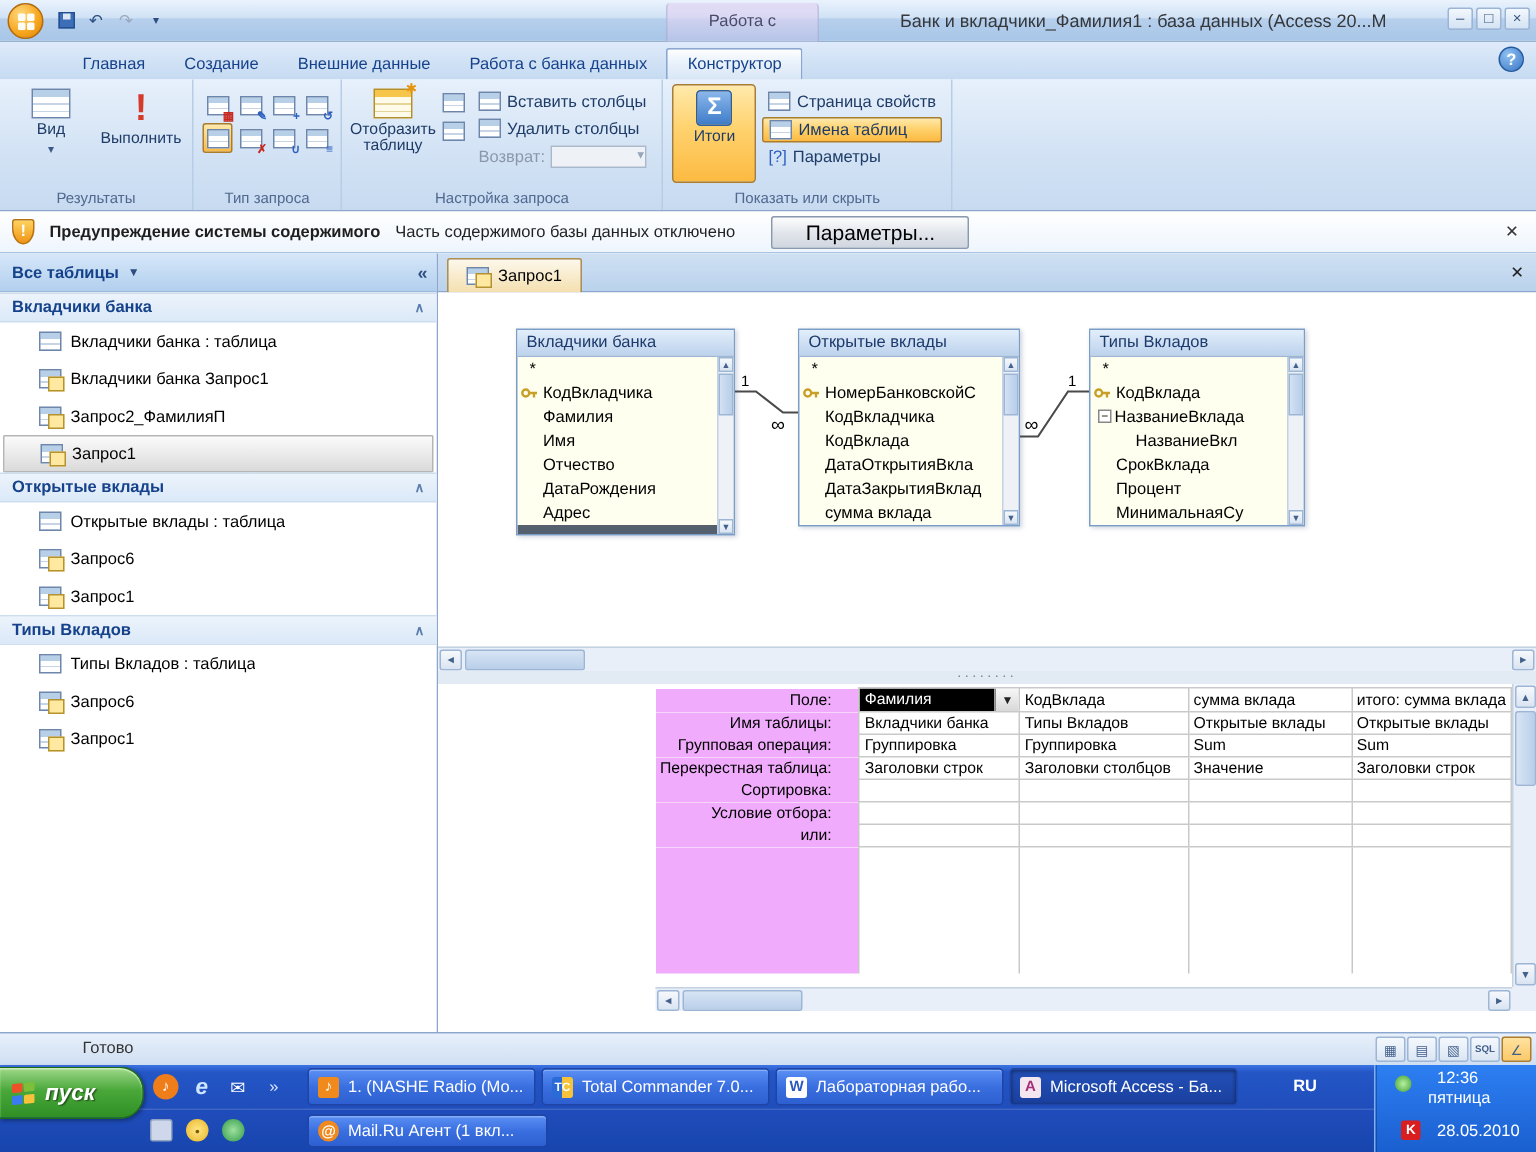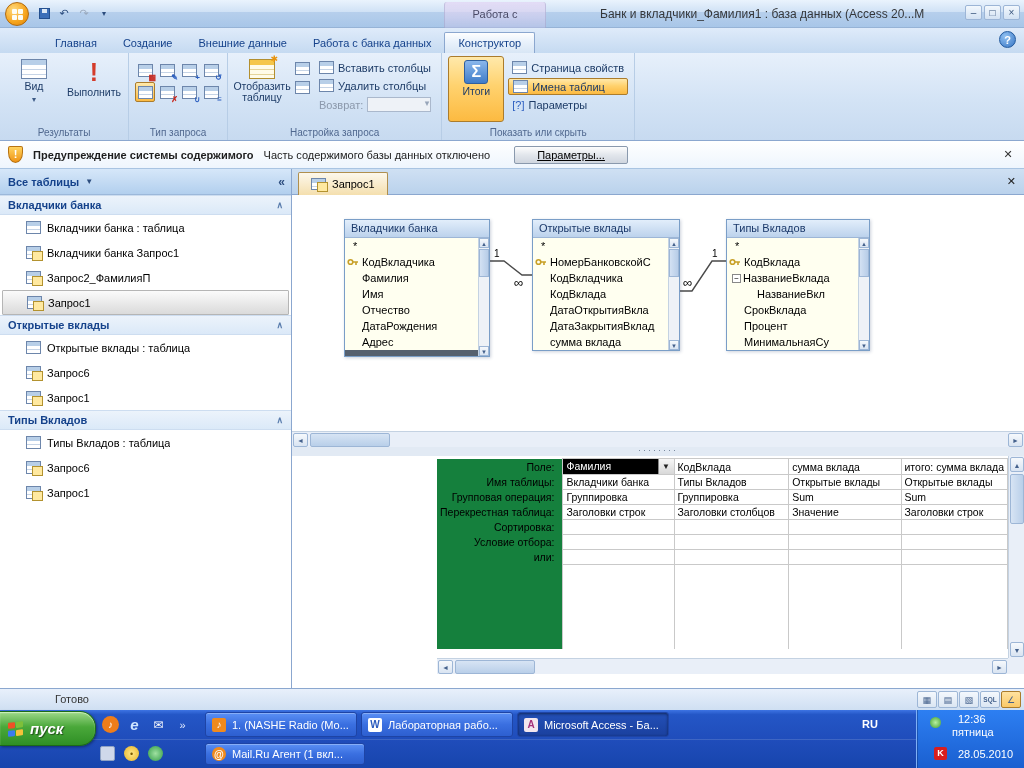--- a/index.html
+++ b/index.html
@@ -76,21 +76,21 @@
 
   
   .msgbar { position:absolute; left:0; top:141px; width:1024px; height:28px;
     background:linear-gradient(#ffffff,#eef5fd); border-bottom:1px solid #a9c4e2;
     display:flex; align-items:center; gap:10px; padding:0 8px; }
   .shield { width:15px; height:17px; background:linear-gradient(#ffd35e,#ef9416); border:1px solid #b87311;
     border-radius:2px 2px 50% 50% / 2px 2px 62% 62%; color:#fff; font-weight:bold; font-size:11px; text-align:center; line-height:15px; }
   .msg-title { font-weight:bold; color:#1e1e1e; }
   .msg-text { color:#222; }
   .msg-btn { margin-left:14px; padding:2px 22px; background:linear-gradient(#fdfdfd,#e2e6ec 50%,#d0d6df);
-    border:1px solid #8a99ad; border-radius:2px; font-size:11px;text-decoration:underline; }
+    border:1px solid #8a99ad; border-radius:2px; font-size:14px; }
   .msg-close { margin-left:auto; font-size:11px; color:#333; width:16px; text-align:center; }
 
   
   .navpane { position:absolute; left:0; top:169px; width:292px; bottom:80px; background:#f0f4fa; border-right:1px solid #8ba7cf; }
   .nav-header { height:26px; background:linear-gradient(#d6e7f9,#b2cfee); border-bottom:1px solid #9cb8da;
     display:flex; align-items:center; padding:0 6px 0 8px; font-weight:bold; color:#15428b; }
   .nav-header .dd { margin-left:6px; font-size:8px; color:#2c4d7e; }
   .nav-header .collapse { margin-left:auto; font-size:12px; color:#2c4d7e; }
   .nav-scroll { position:absolute; top:26px; bottom:0; left:0; right:0; background:#fff; overflow:hidden; }
   .nav-group-header { height:20px; background:linear-gradient(#ecf3fb,#dbe9f8); border-top:1px solid #cdddf0; border-bottom:1px solid #cdddf0;
@@ -143,21 +143,21 @@
   .sbtn.l { left:1px; } .sbtn.r { right:1px; }
   .hthumb { position:absolute; left:18px; top:1px; width:80px; height:14px; border-radius:2px;
     background:linear-gradient(#d7e4f4,#b9cfe9); border:1px solid #9db6d6; }
 
   .splitter { position:absolute; left:0; right:0; top:278px; height:9px; background:#e2eaf4; text-align:center;
     font-size:9px; line-height:7px; letter-spacing:2px; color:#6b7c92; }
 
   .grid-area { position:absolute; left:0; top:287px; right:16px; height:202px; background:#fff; overflow:hidden; }
   .gridtbl { position:absolute; left:145px; top:2px; border-collapse:collapse; table-layout:fixed; font-size:10.5px; }
   .gridtbl td { height:15px; padding:0 3px; border:1px solid #c9c9c9; white-space:nowrap; overflow:hidden; }
-  .gridtbl td.rowlabel { border:none; text-align:right; padding-right:8px; background:#15803d; }
+  .gridtbl td.rowlabel { border:none; text-align:right; padding-right:18px; background:#f0abfc; }
   .gridtbl tr.ext td { height:84px; border-top:none; border-bottom:none; }
   .gridtbl tr.ext td.rowlabel { border:none; }
   .cellsel { display:flex; height:15px; margin:0 -3px; }
   .cellsel .seltext { flex:1; background:#000; color:#fff; padding:0 3px; line-height:15px; }
   .cellsel .cmb { width:16px; background:linear-gradient(#f7f7f7,#d8d8d8); border-left:1px solid #888;
     font-size:8px; color:#222; text-align:center; line-height:15px; }
 
   .vscroll { position:absolute; right:0; top:287px; width:16px; height:202px; background:#e9eff8; border-left:1px solid #c4d2e2; }
   .vscroll .sbtnv { position:absolute; left:1px; width:14px; height:15px; font-size:7px; color:#44618c; text-align:center; line-height:15px;
     background:linear-gradient(#f6f9fc,#d9e4f2); border:1px solid #9db6d6; border-radius:2px; }
@@ -656,20 +656,24 @@
       <span class="qi ie">e</span>
       <span class="qi">✉</span>
       <span class="qi chev">»</span>
     </div>
     <div class="taskbtns" id="taskbtns">
         <div class="taskbtn">
           <span class="tbi radio">♪</span>
           <span class="tlabel">1.  (NASHE Radio (Мо...</span>
         </div>
         <div class="taskbtn">
+          <span class="tbi tc">TC</span>
+          <span class="tlabel">Total Commander 7.0...</span>
+        </div>
+        <div class="taskbtn">
           <span class="tbi word">W</span>
           <span class="tlabel">Лабораторная рабо...</span>
         </div>
         <div class="taskbtn active">
           <span class="tbi access">A</span>
           <span class="tlabel">Microsoft Access - Ба...</span>
         </div>
       </div>
     <div class="row2icons">
       <span class="r2i floppy"></span>

